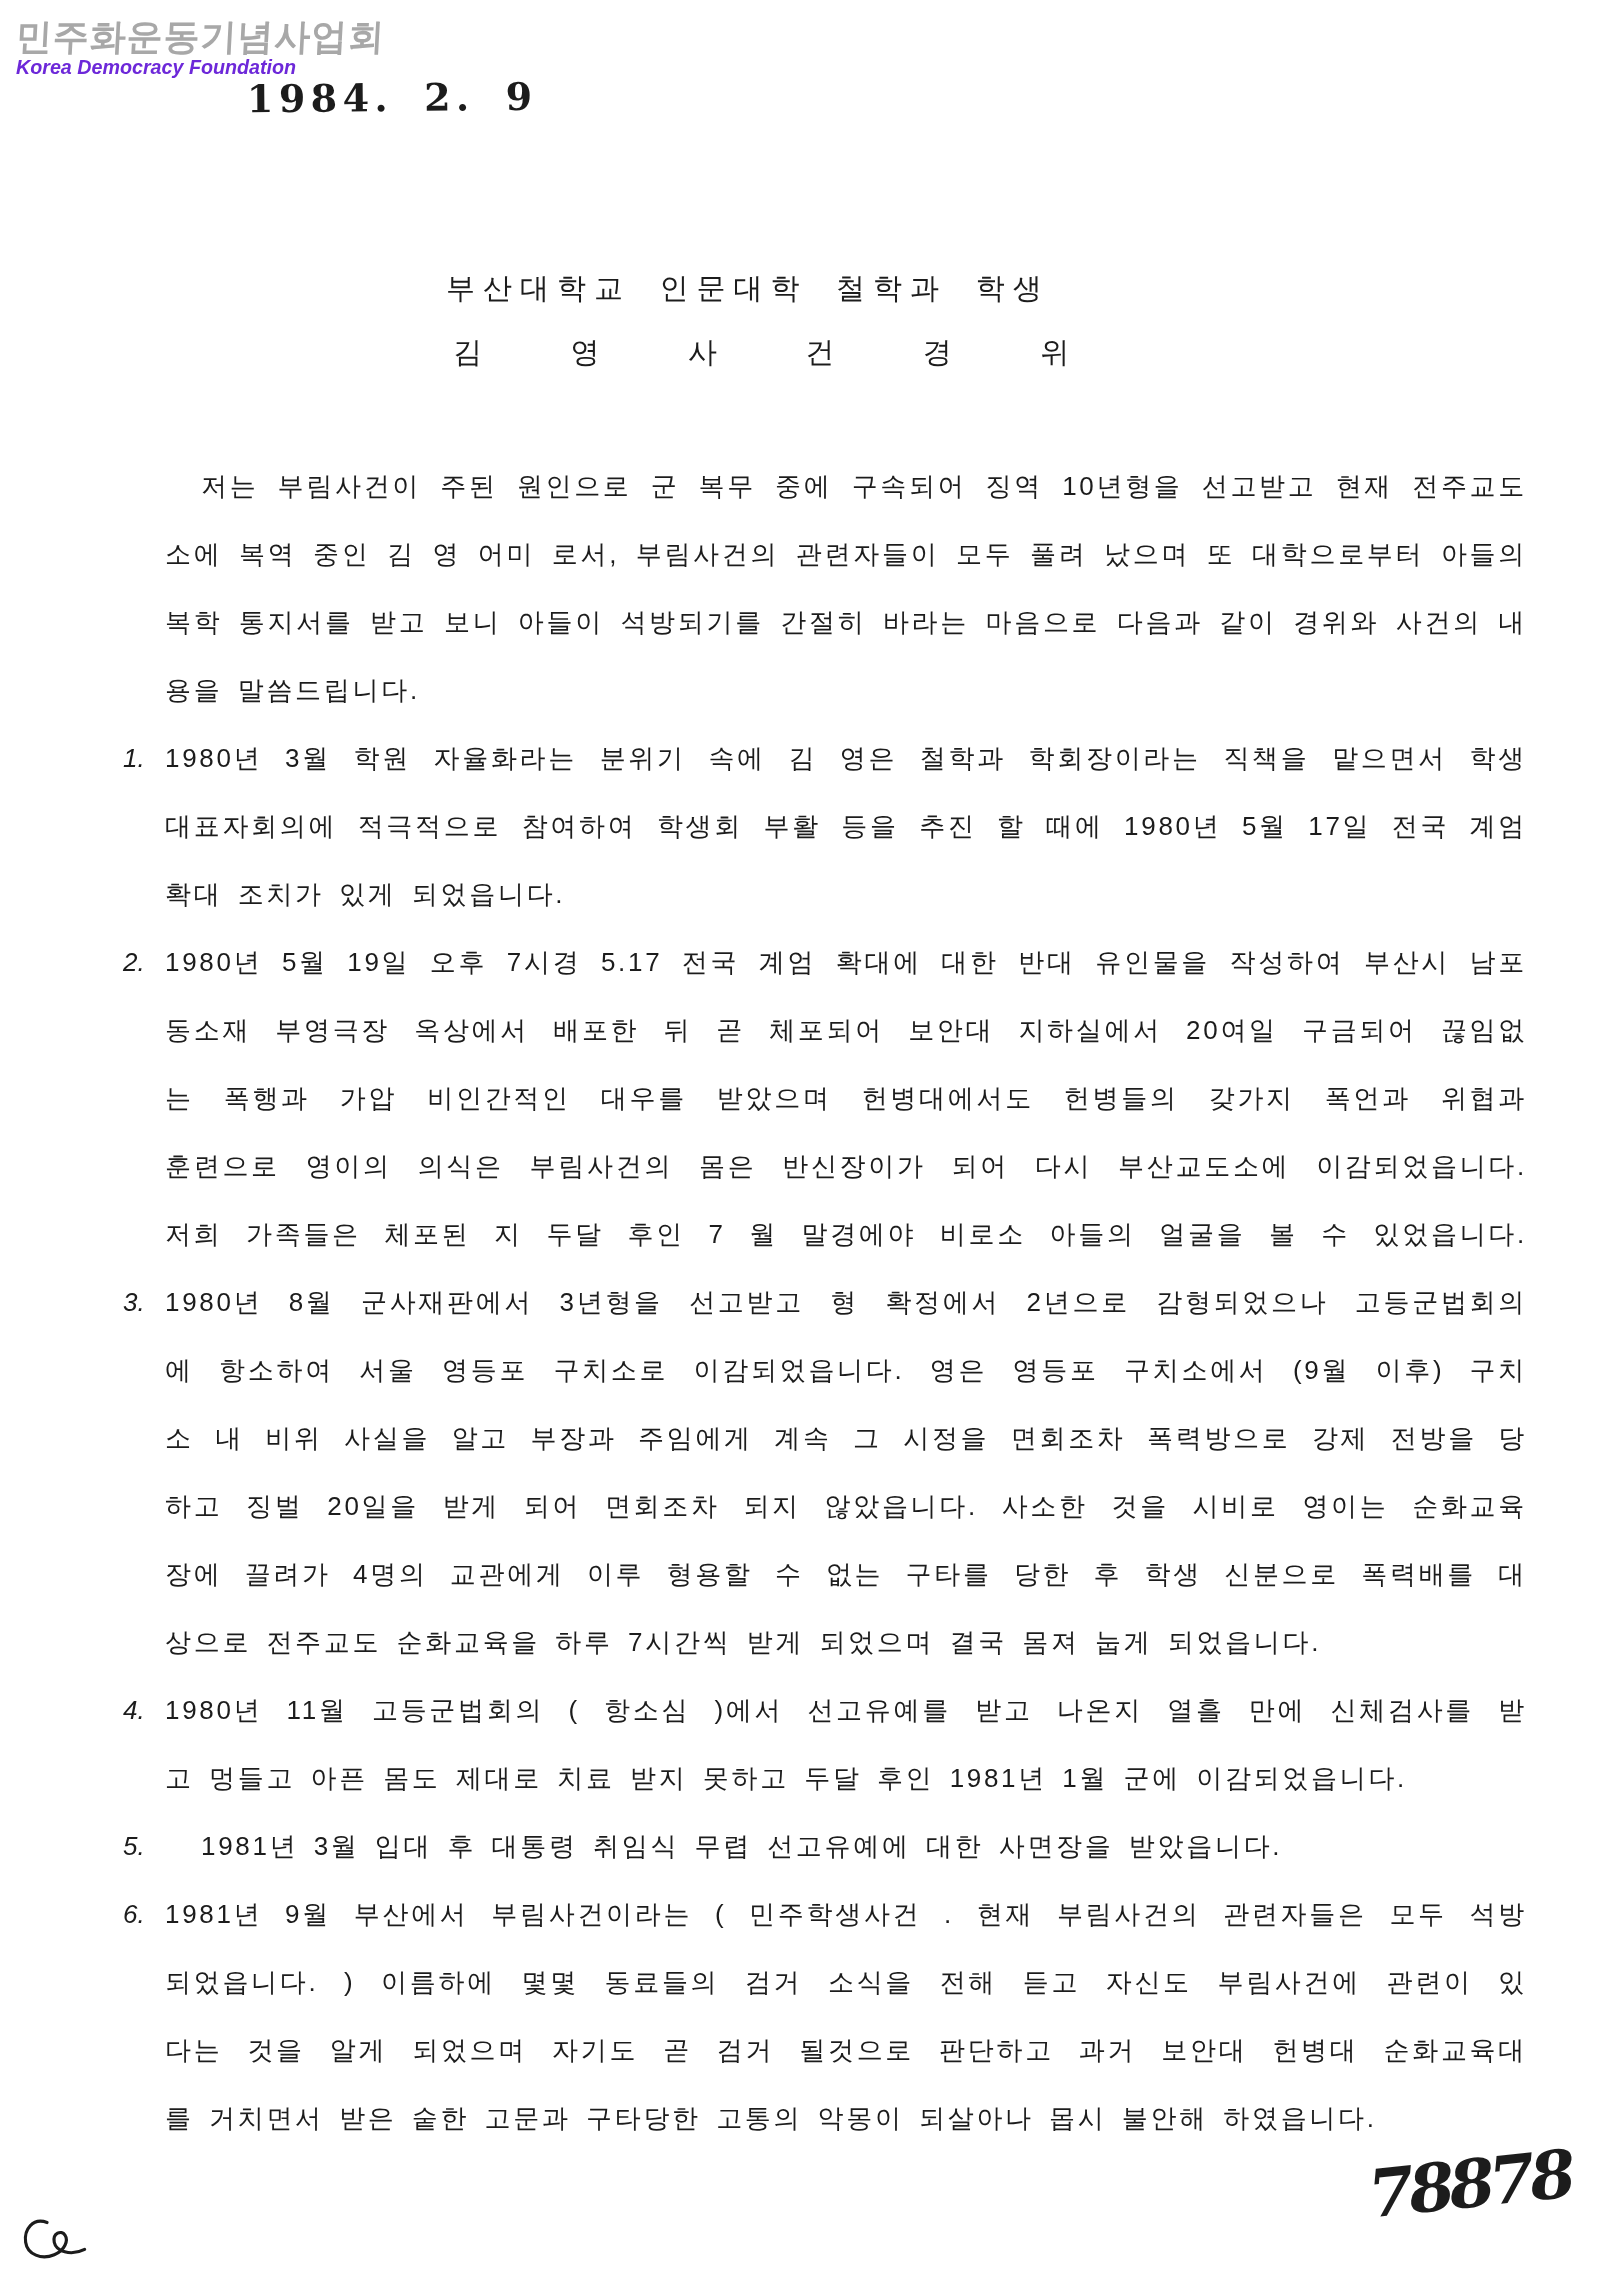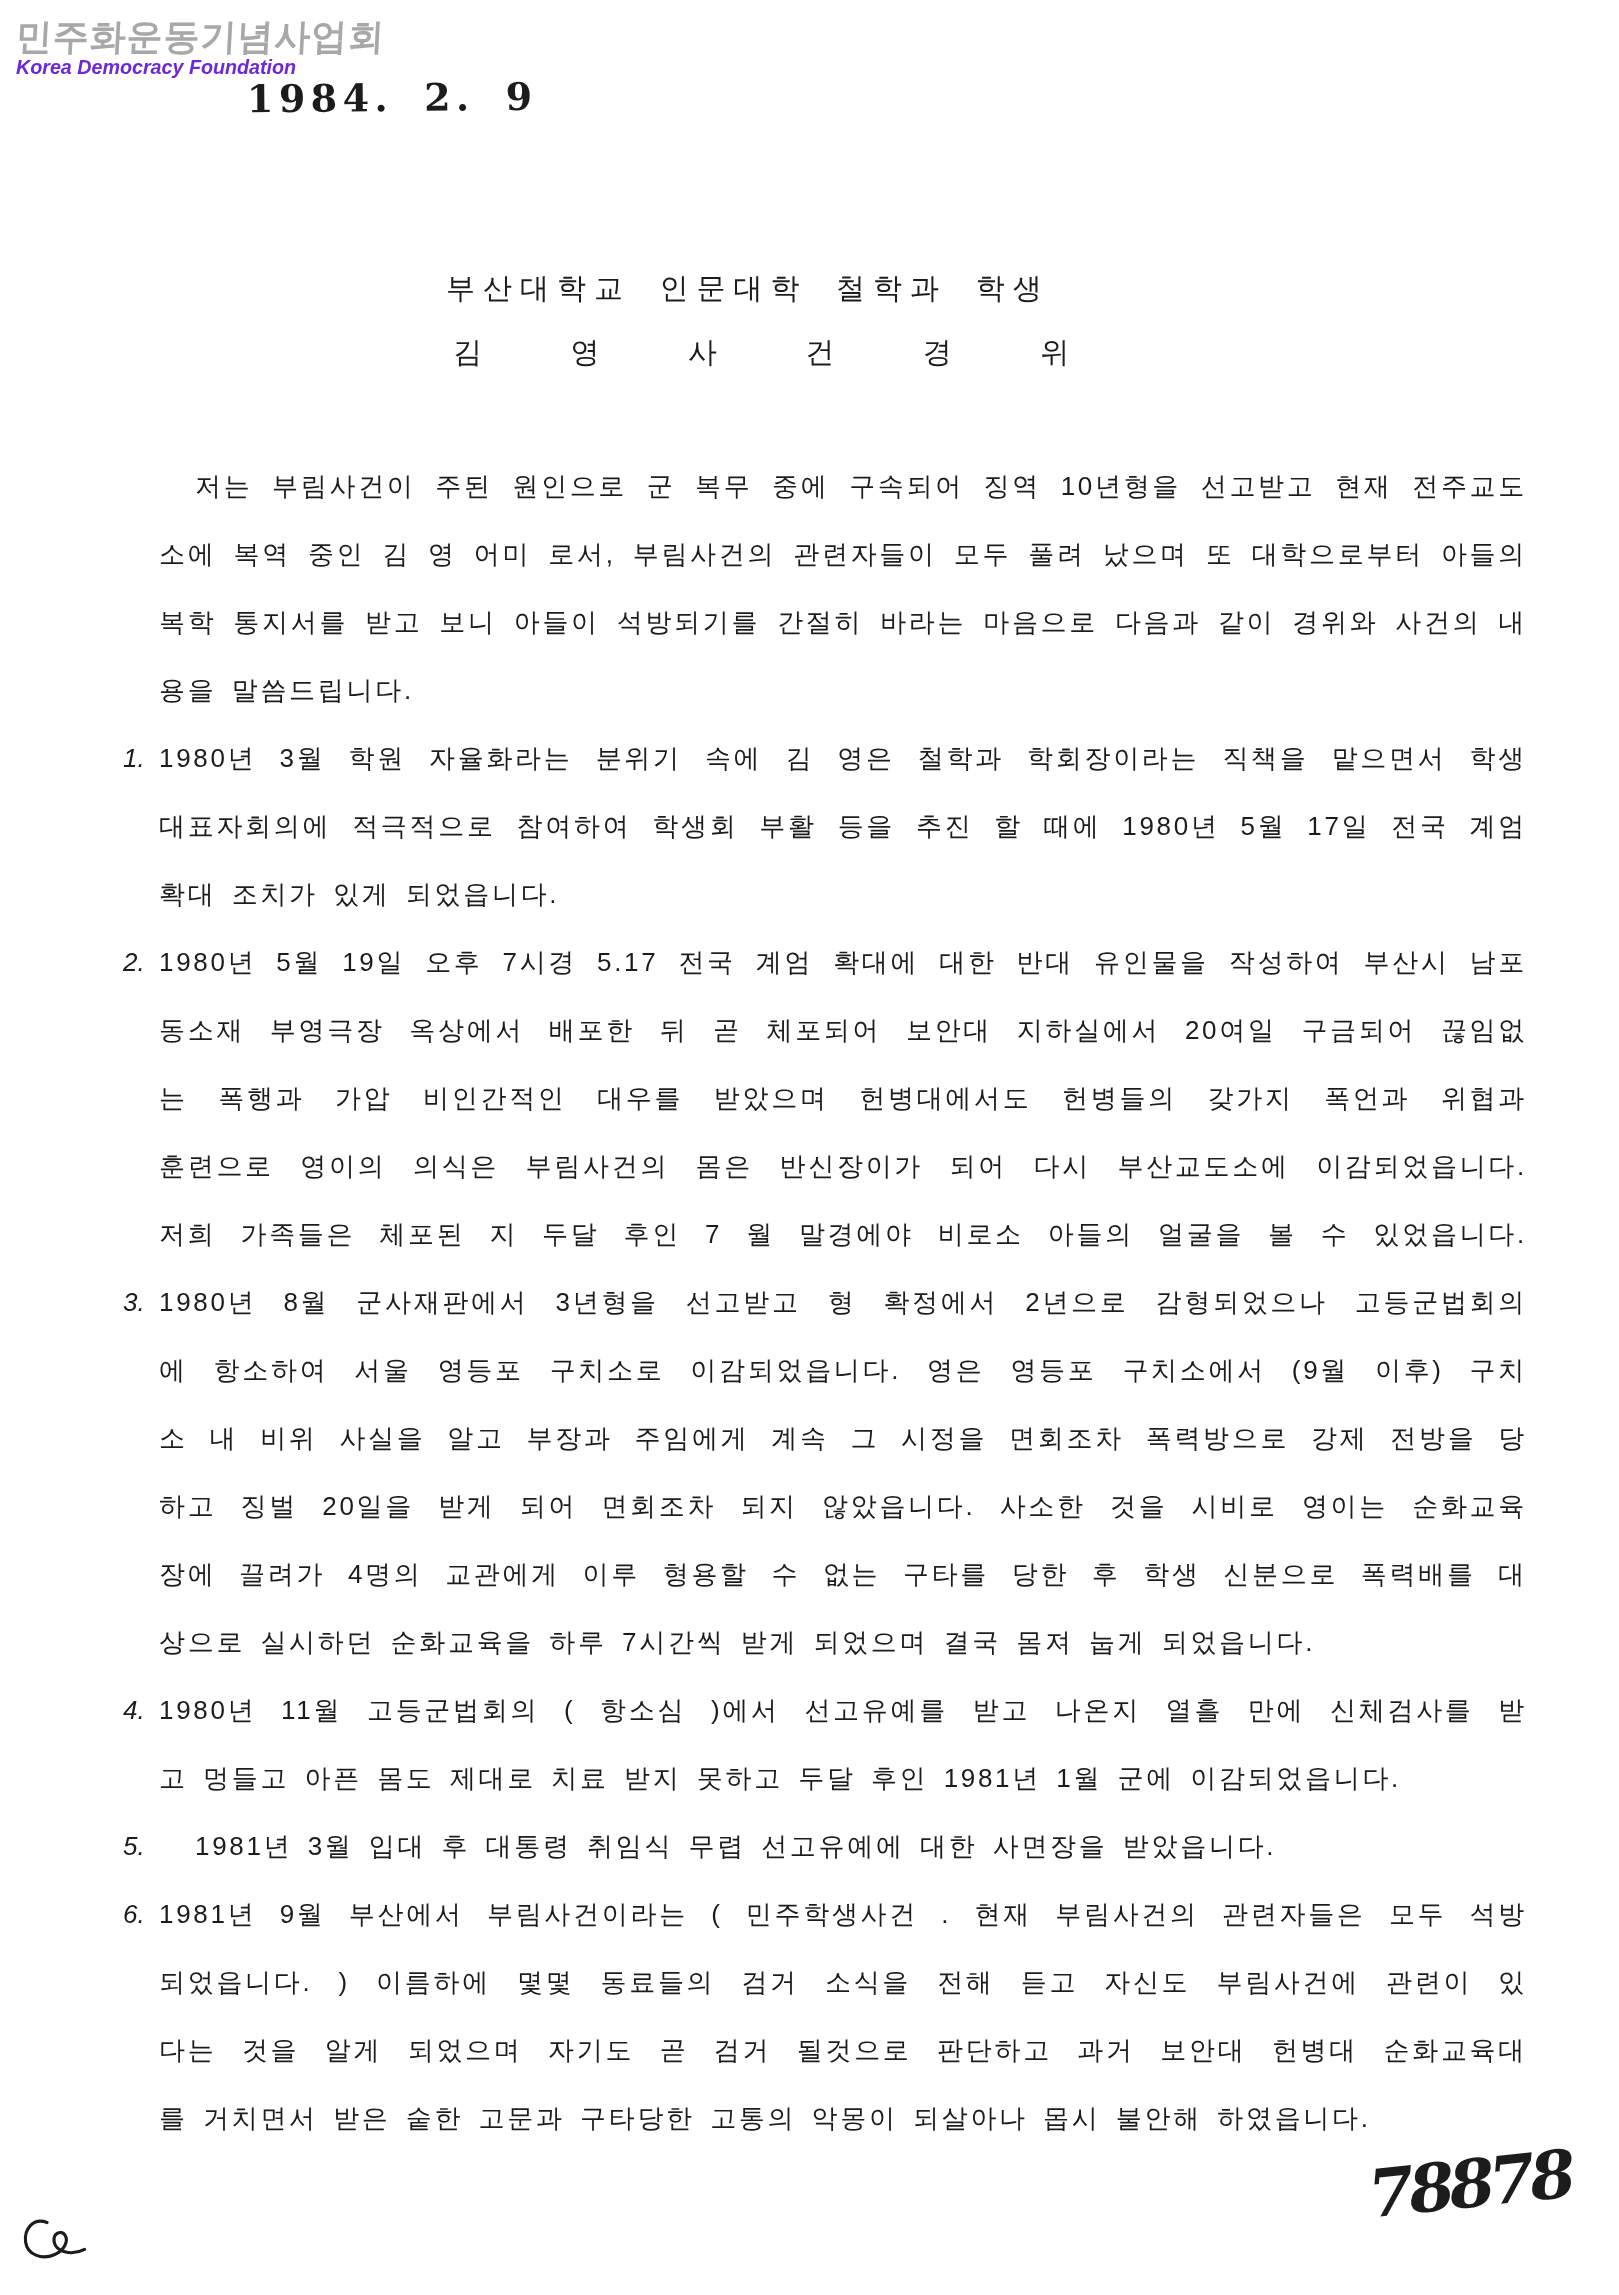--- a/index.html
+++ b/index.html
@@ -37,21 +37,21 @@
     position:absolute;left:453px;top:333px;
     font-size:29px;letter-spacing:7.2px;word-spacing:66px;
     font-weight:500;
   }
   
   .doc-body{
     position:absolute;left:159px;top:452px;width:1368px;
     font-size:26px;letter-spacing:2.7px;word-spacing:5.4px;
     line-height:68px;
   }
-  .line{white-space:nowrap;}
+  .line{white-space:nowrap;margin-left:6px;}
   .line.full{
     white-space:normal;
     text-align:justify;
     
     text-align-last:justify;
   }
   .indent1{text-indent:36px;}
   .item{position:relative;}
   .item .num{
     position:absolute;left:-36px;top:0;
@@ -106,21 +106,21 @@
     <div class="line full">저희 가족들은 체포된 지 두달 후인 7 월 말경에야 비로소 아들의 얼굴을 볼 수 있었읍니다.</div>
   </div>
 
   <div class="item">
     <span class="num">3.</span>
     <div class="line full">1980년 8월 군사재판에서  3년형을 선고받고 형 확정에서 2년으로 감형되었으나 고등군법회의</div>
     <div class="line full">에 항소하여 서울 영등포 구치소로 이감되었읍니다. 영은 영등포 구치소에서 (9월 이후) 구치</div>
     <div class="line full">소 내 비위 사실을 알고 부장과 주임에게 계속 그 시정을 면회조차 폭력방으로 강제 전방을 당</div>
     <div class="line full">하고 징벌 20일을 받게 되어 면회조차 되지 않았읍니다. 사소한 것을 시비로 영이는 순화교육</div>
     <div class="line full">장에 끌려가 4명의 교관에게 이루 형용할 수 없는 구타를 당한 후 학생 신분으로 폭력배를 대</div>
-    <div class="line">상으로 실시하던 순화교육을 하루 7시간씩 받게 되었으며 결국 몸져 눕게 되었읍니다.</div>
+    <div class="line">상으로 전주교도 순화교육을 하루 7시간씩 받게 되었으며 결국 몸져 눕게 되었읍니다.</div>
   </div>
 
   <div class="item">
     <span class="num">4.</span>
     <div class="line full">1980년 11월 고등군법회의 ( 항소심 )에서 선고유예를 받고 나온지 열흘 만에 신체검사를 받</div>
     <div class="line">고 멍들고 아픈 몸도 제대로 치료 받지 못하고 두달 후인 1981년 1월 군에 이감되었읍니다.</div>
   </div>
 
   <div class="item">
     <span class="num">5.</span>

